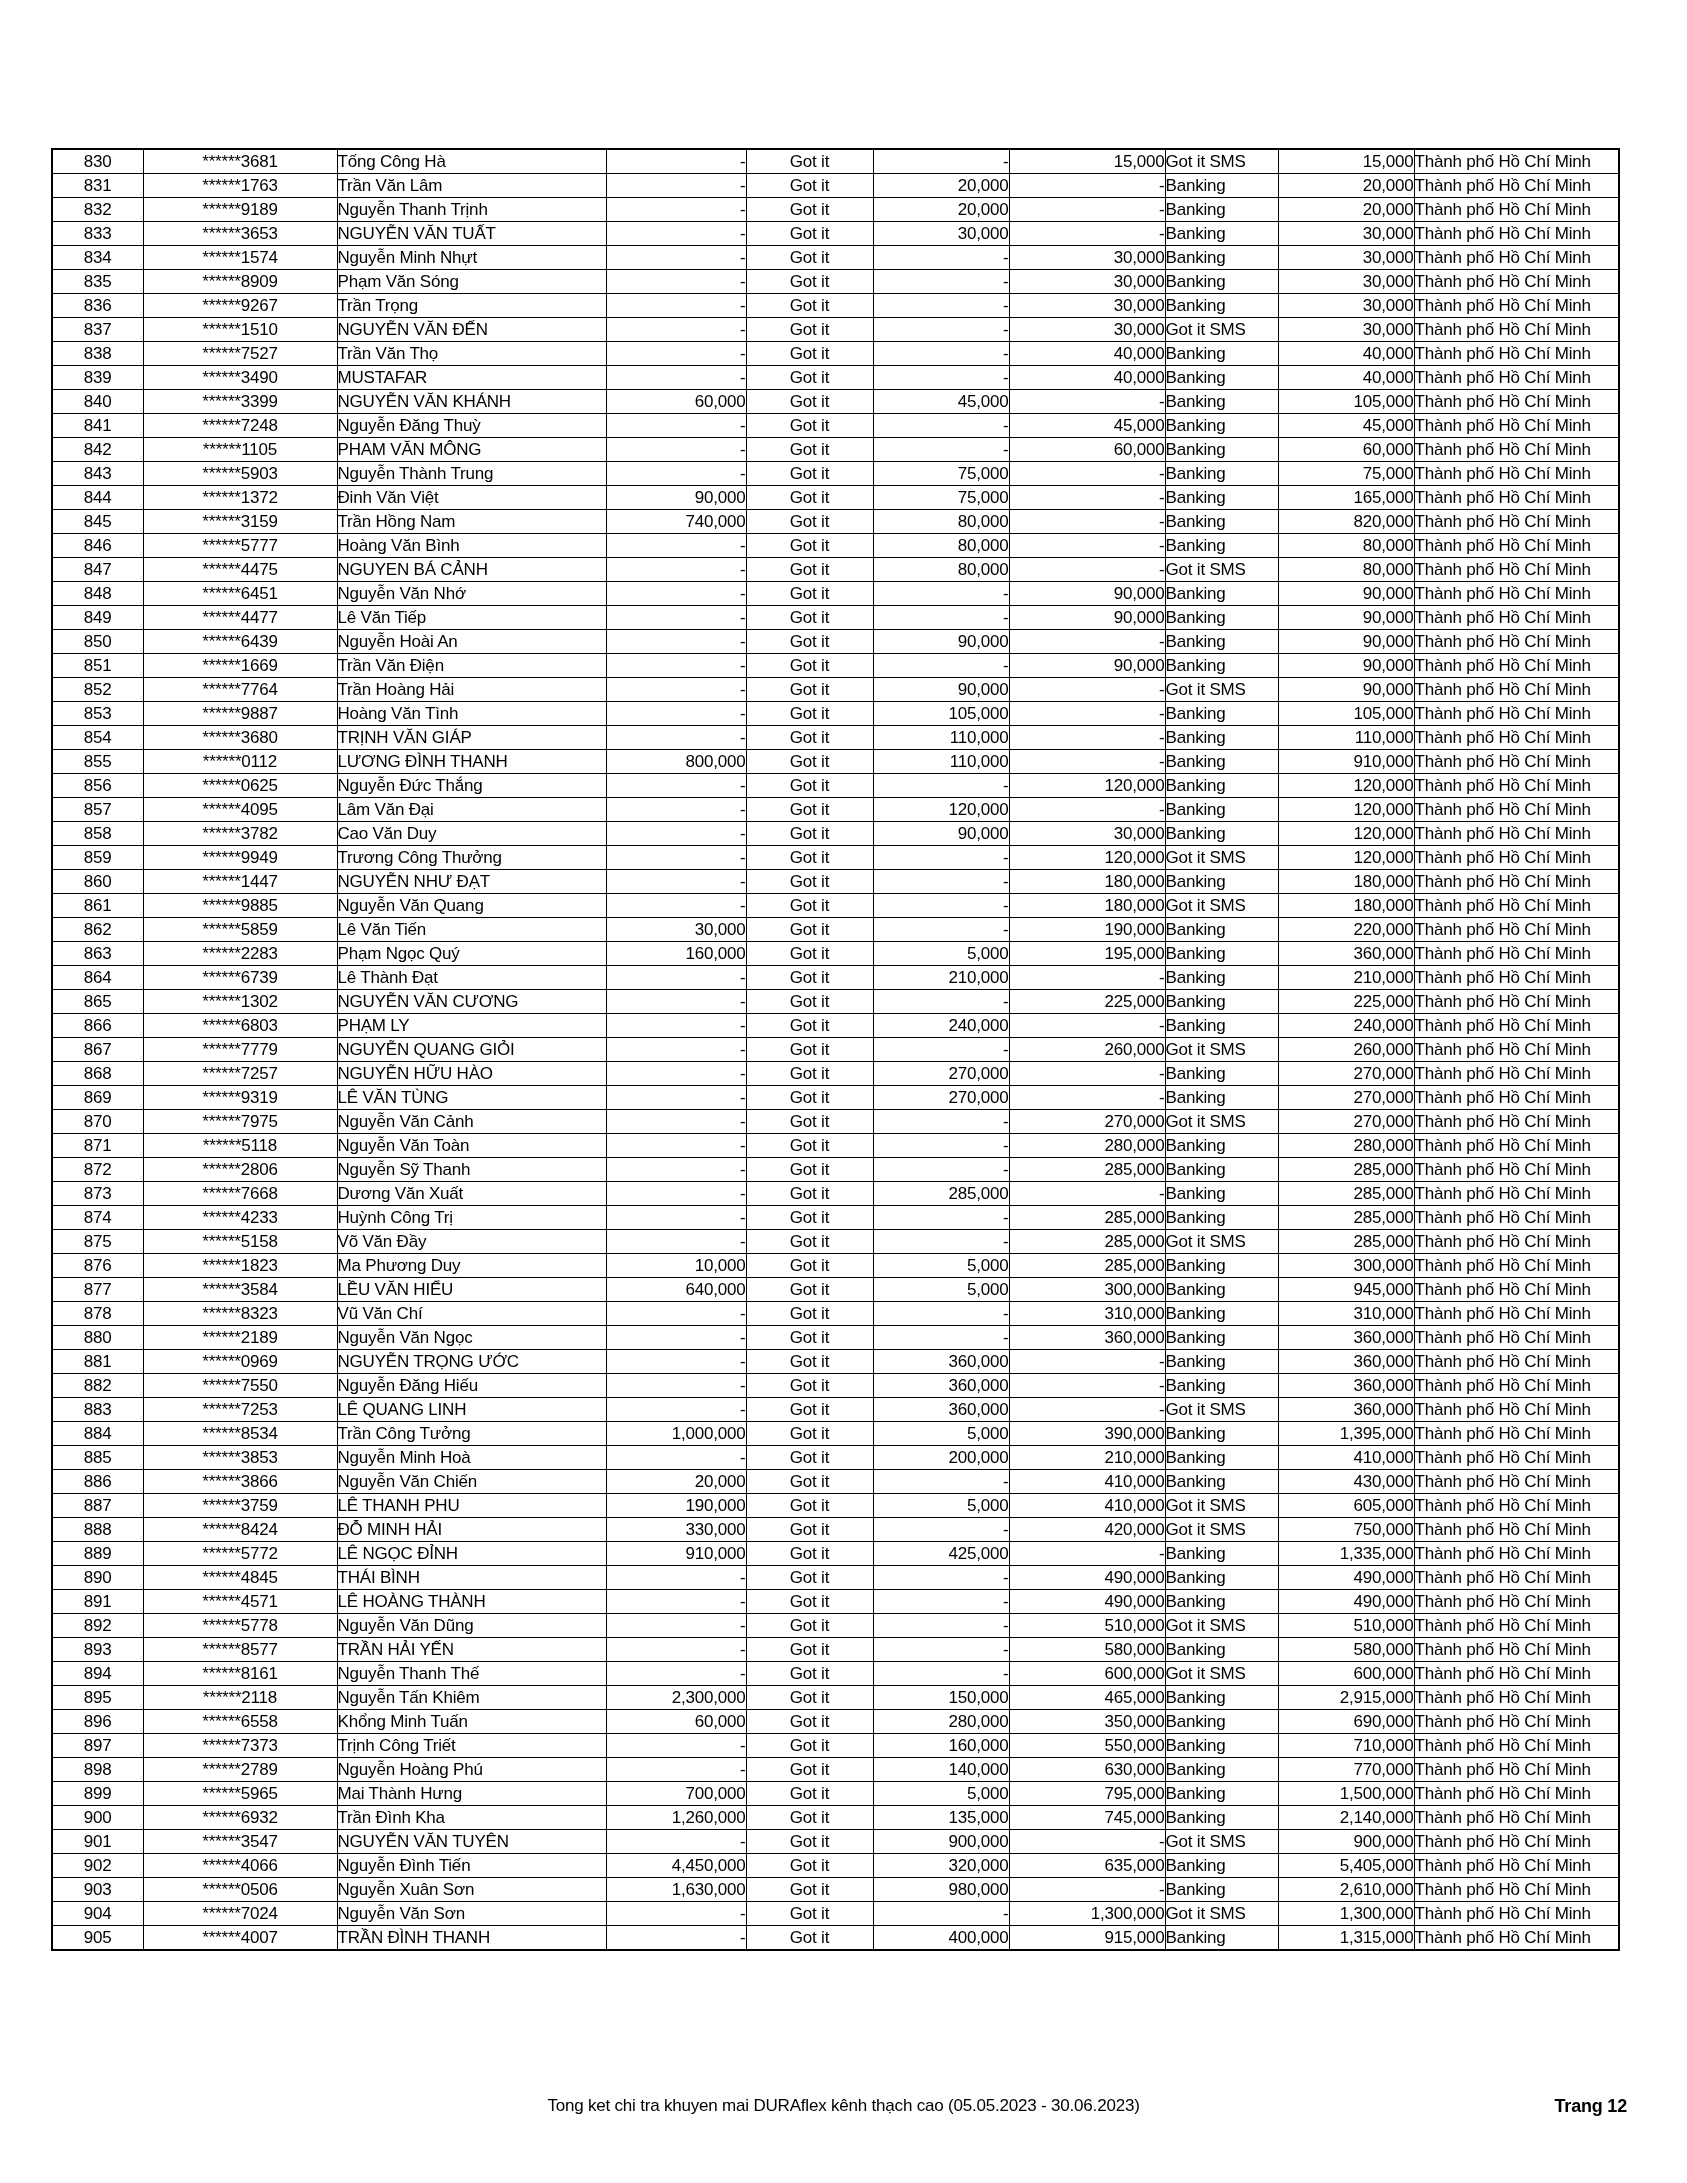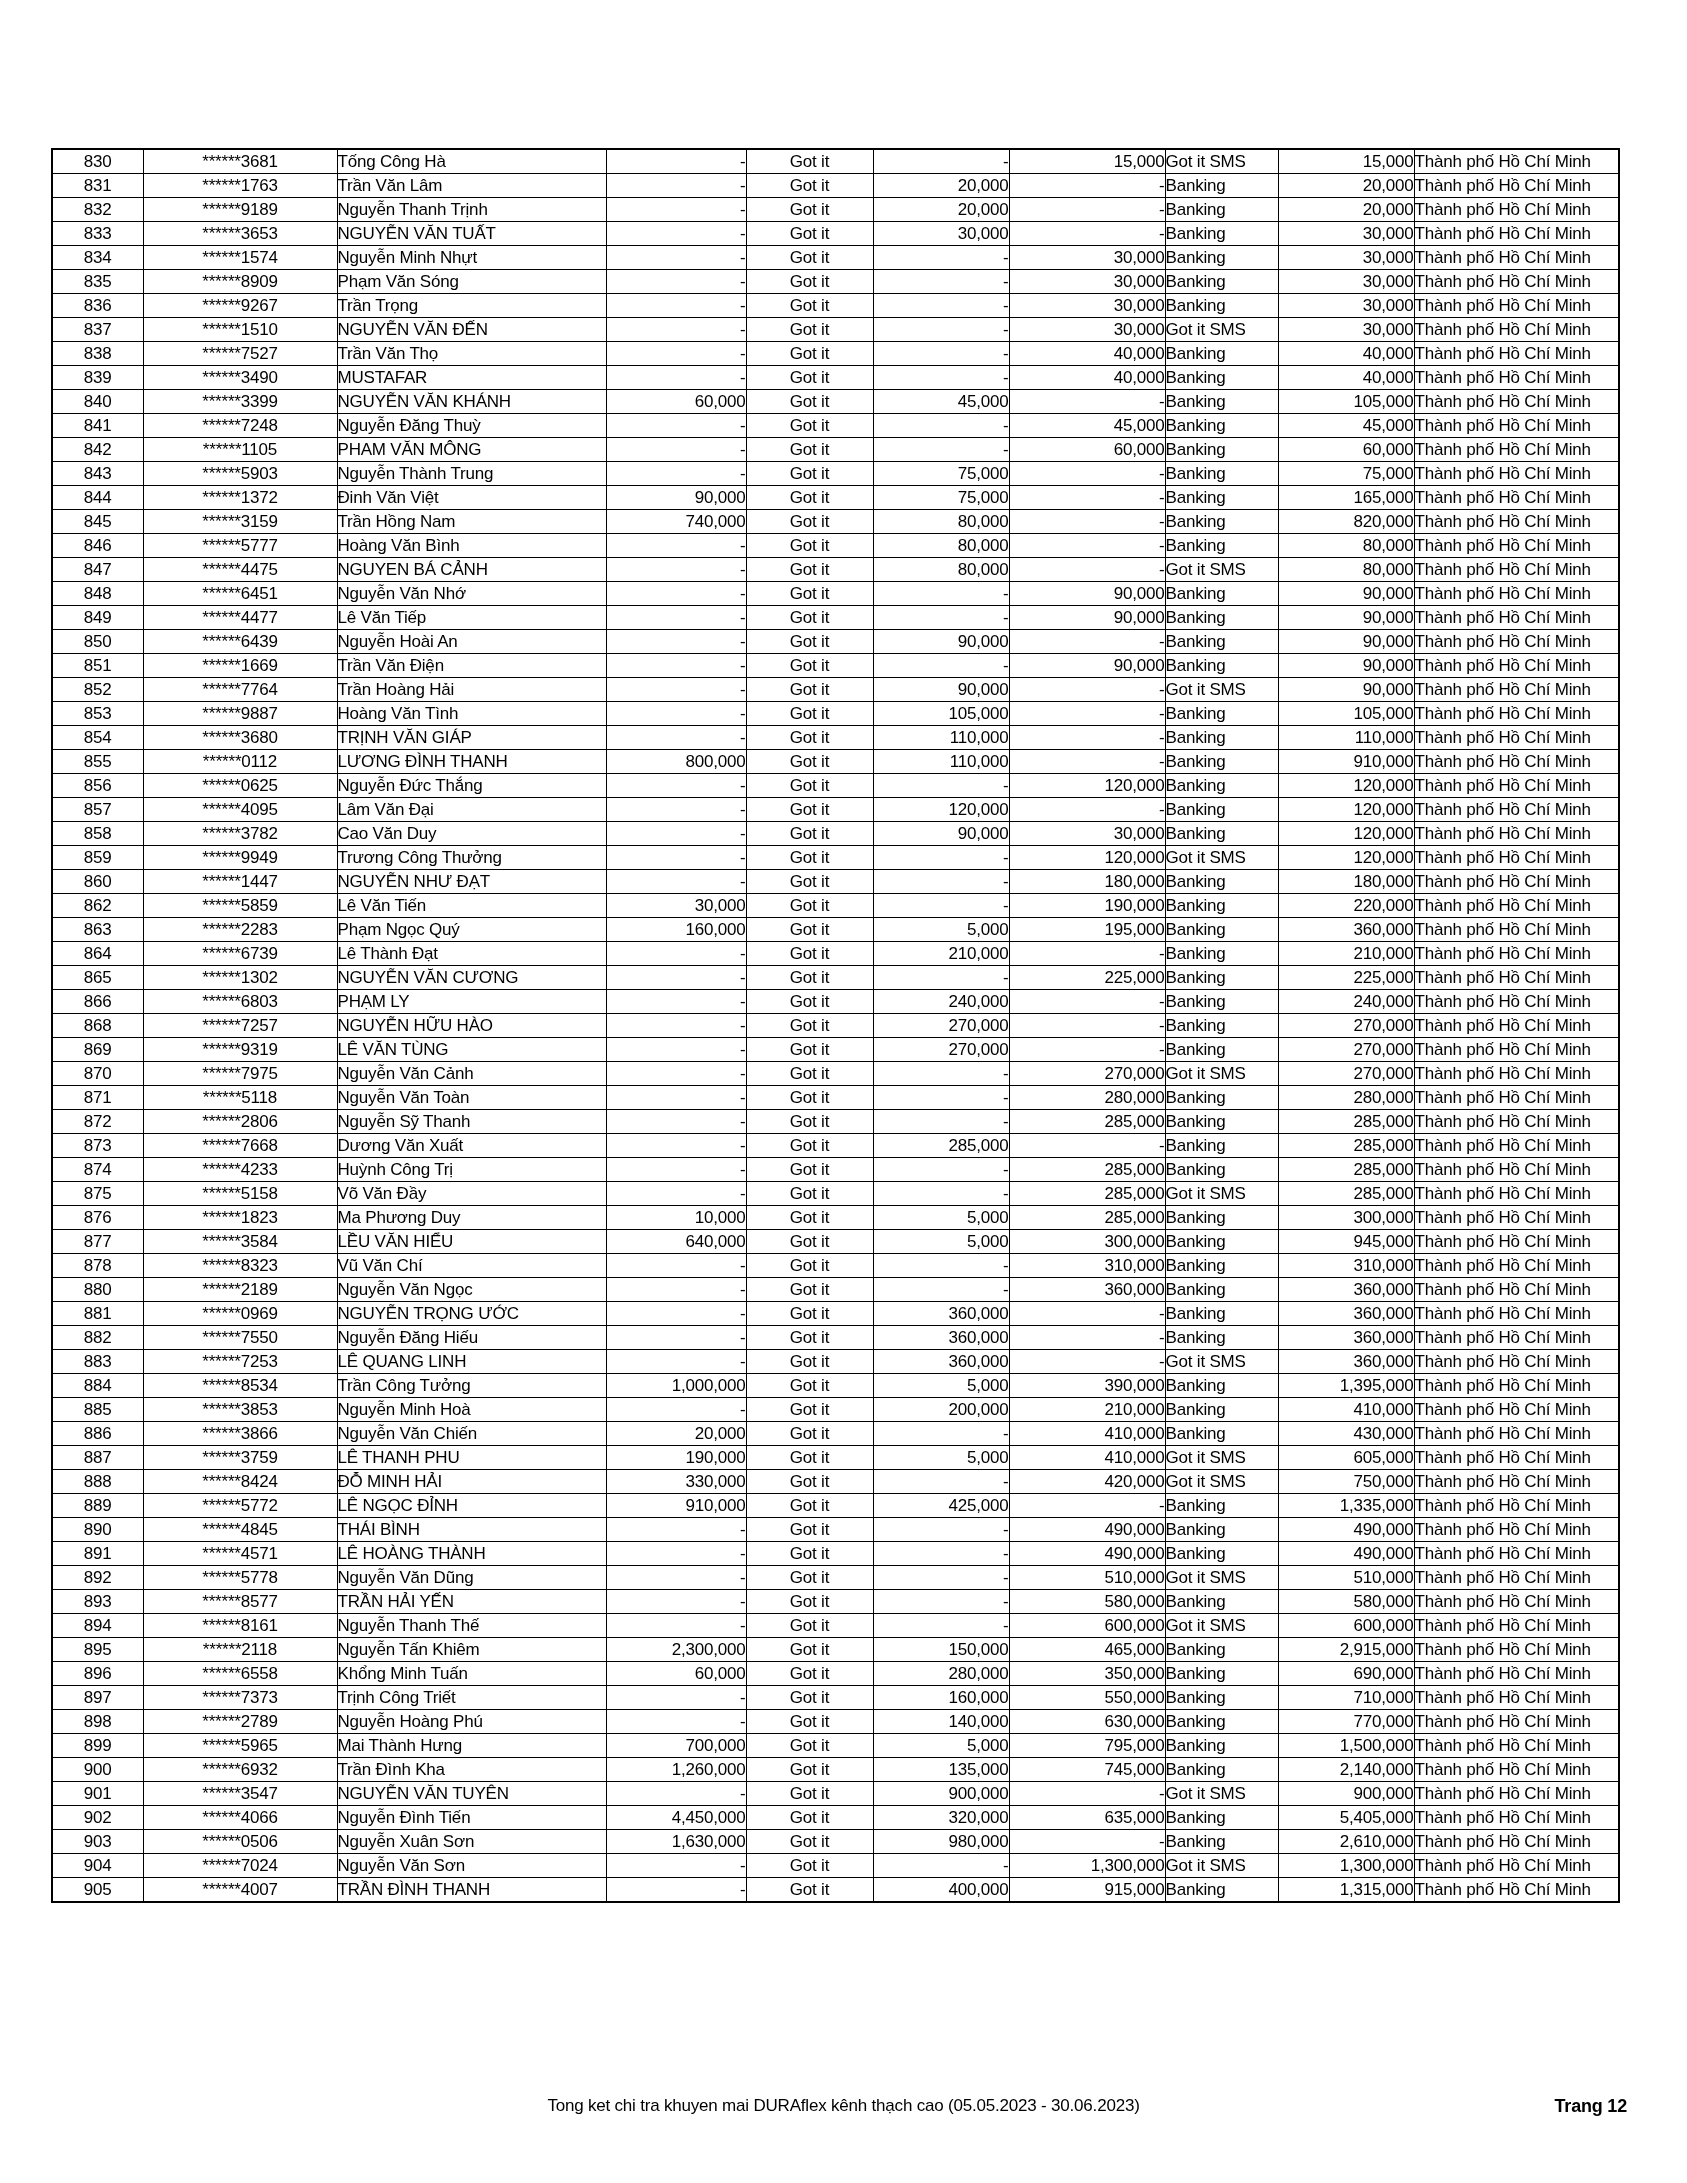--- a/index.html
+++ b/index.html
@@ -407,20 +407,32 @@
           <td class="c2">NGUYỄN NHƯ ĐẠT</td>
           <td class="c3 dash">-</td>
           <td class="c4">Got it</td>
           <td class="c5 dash">-</td>
           <td class="c6">180,000</td>
           <td class="c7">Banking</td>
           <td class="c8">180,000</td>
           <td class="c9">Thành phố Hồ Chí Minh</td>
         </tr>
         <tr>
+          <td class="c0">861</td>
+          <td class="c1">******9885</td>
+          <td class="c2">Nguyễn Văn Quang</td>
+          <td class="c3 dash">-</td>
+          <td class="c4">Got it</td>
+          <td class="c5 dash">-</td>
+          <td class="c6">180,000</td>
+          <td class="c7">Got it SMS</td>
+          <td class="c8">180,000</td>
+          <td class="c9">Thành phố Hồ Chí Minh</td>
+        </tr>
+        <tr>
           <td class="c0">862</td>
           <td class="c1">******5859</td>
           <td class="c2">Lê Văn Tiến</td>
           <td class="c3">30,000</td>
           <td class="c4">Got it</td>
           <td class="c5 dash">-</td>
           <td class="c6">190,000</td>
           <td class="c7">Banking</td>
           <td class="c8">220,000</td>
           <td class="c9">Thành phố Hồ Chí Minh</td>
@@ -464,20 +476,32 @@
         <tr>
           <td class="c0">866</td>
           <td class="c1">******6803</td>
           <td class="c2">PHẠM LY</td>
           <td class="c3 dash">-</td>
           <td class="c4">Got it</td>
           <td class="c5">240,000</td>
           <td class="c6 dash">-</td>
           <td class="c7">Banking</td>
           <td class="c8">240,000</td>
+          <td class="c9">Thành phố Hồ Chí Minh</td>
+        </tr>
+        <tr>
+          <td class="c0">867</td>
+          <td class="c1">******7779</td>
+          <td class="c2">NGUYỄN QUANG GIỎI</td>
+          <td class="c3 dash">-</td>
+          <td class="c4">Got it</td>
+          <td class="c5 dash">-</td>
+          <td class="c6">260,000</td>
+          <td class="c7">Got it SMS</td>
+          <td class="c8">260,000</td>
           <td class="c9">Thành phố Hồ Chí Minh</td>
         </tr>
         <tr>
           <td class="c0">868</td>
           <td class="c1">******7257</td>
           <td class="c2">NGUYỄN HỮU HÀO</td>
           <td class="c3 dash">-</td>
           <td class="c4">Got it</td>
           <td class="c5">270,000</td>
           <td class="c6 dash">-</td>

